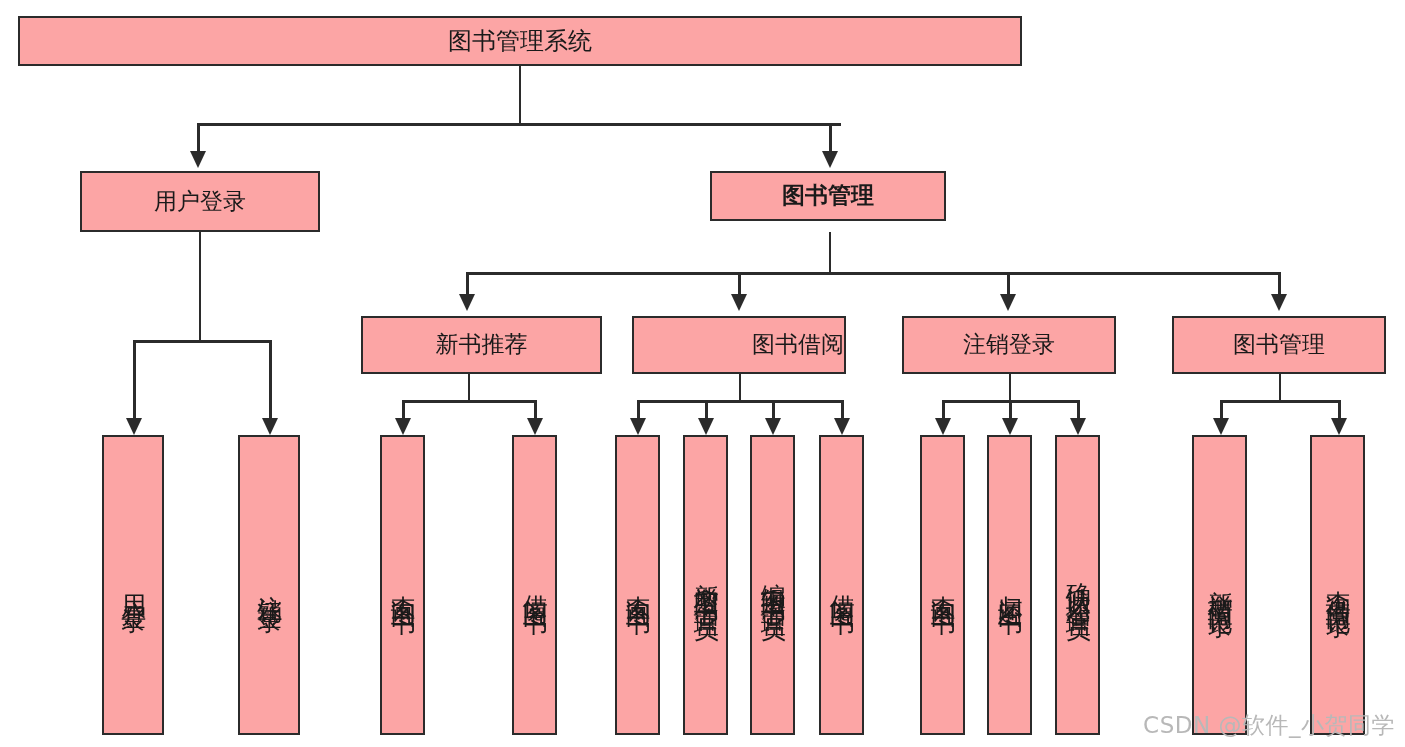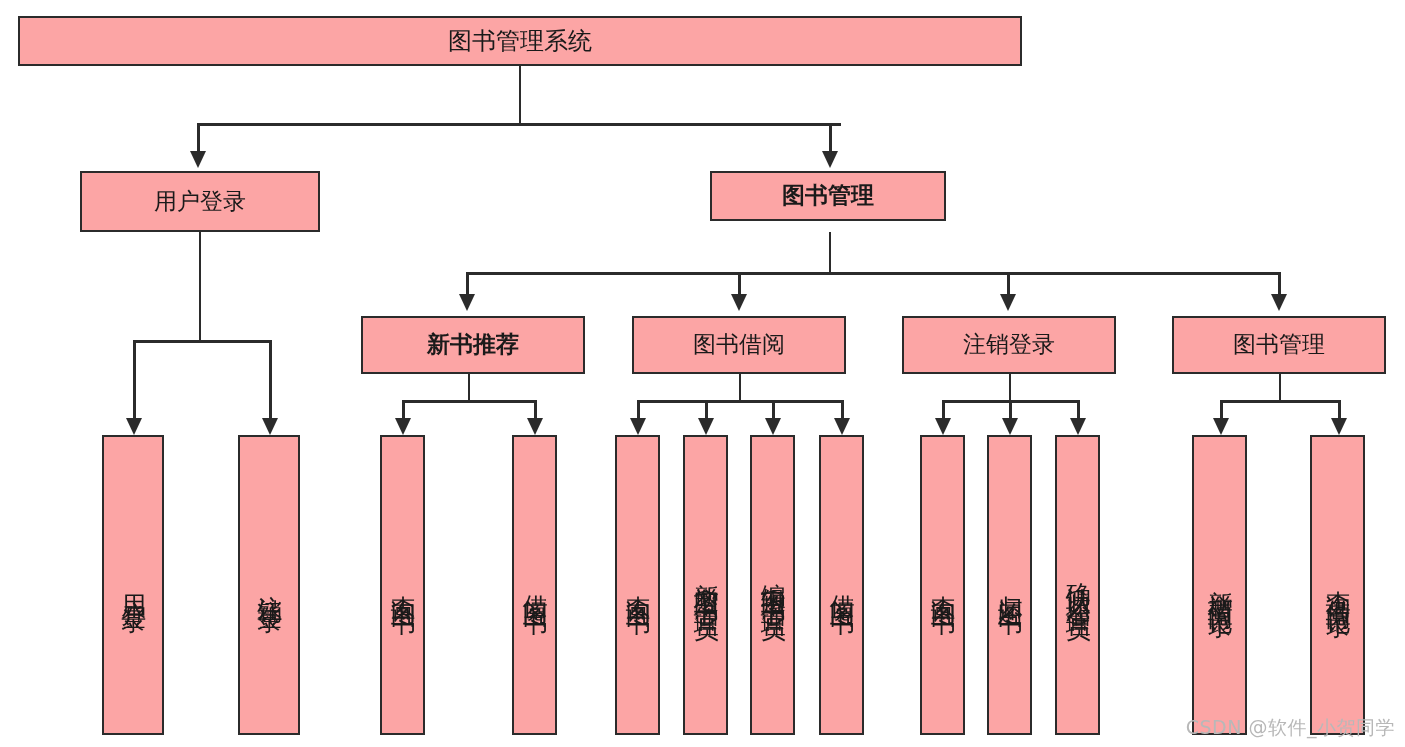--- a/index.html
+++ b/index.html
@@ -68,21 +68,21 @@
     width: 0;
     height: 0;
     border-left: 8px solid transparent;
     border-right: 8px solid transparent;
     border-top: 17px solid #2b2b2b;
   }
   #watermark {
     position: absolute;
     right: 10px;
     bottom: 6px;
-    font-size: 19px;
+    font-size: 23px;
     color: #b8b8b8;
     letter-spacing: 0.5px;
     user-select: none;
     white-space: nowrap;
   }
 </style>
 </head>
 <body>
 
 <div id="canvas">
@@ -120,24 +120,24 @@
   <div class="edge h" style="left:466px; top:272px; width:812px;"></div>
   <div class="edge v" style="left:466px; top:272px; height:22px;"></div>
   <div class="arrow" style="left:459px; top:294px;"></div>
   <div class="edge v" style="left:738px; top:272px; height:22px;"></div>
   <div class="arrow" style="left:731px; top:294px;"></div>
   <div class="edge v" style="left:1007px; top:272px; height:22px;"></div>
   <div class="arrow" style="left:1000px; top:294px;"></div>
   <div class="edge v" style="left:1278px; top:272px; height:22px;"></div>
   <div class="arrow" style="left:1271px; top:294px;"></div>
 
-  <div class="node horiz" style="left:361px; top:316px; width:224px; height:58px;font-weight:bold;">
+  <div class="node horiz" style="left:361px; top:316px; width:241px; height:58px;">
     <span class="label">新书推荐</span>
   </div>
-  <div class="node horiz" style="left:632px; top:316px; width:214px; height:58px;">
+  <div class="node horiz" style="left:632px; top:316px; width:214px; height:58px;justify-content:flex-end;">
     <span class="label">图书借阅</span>
   </div>
   <div class="node horiz" style="left:902px; top:316px; width:214px; height:58px;">
     <span class="label">注销登录</span>
   </div>
   <div class="node horiz" style="left:1172px; top:316px; width:214px; height:58px;">
     <span class="label">图书管理</span>
   </div>
 
   <div class="edge v" style="left:467.5px; top:374px; height:28px;"></div>

